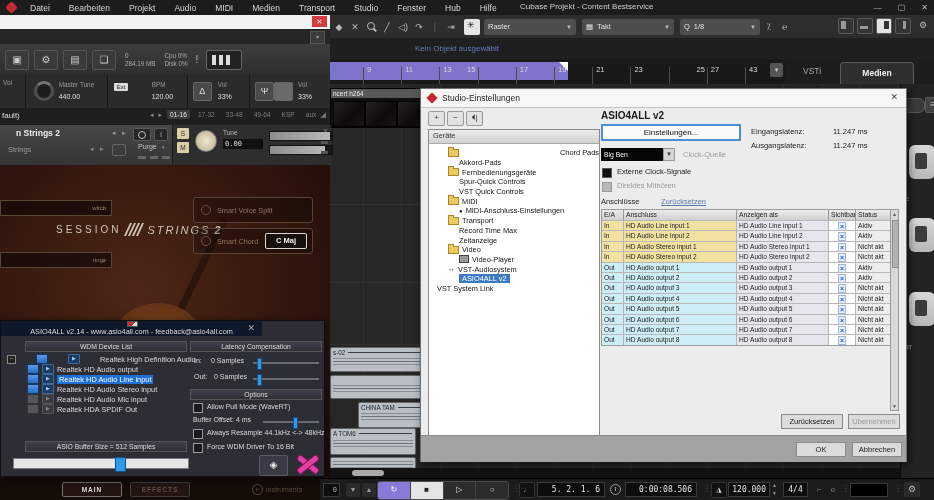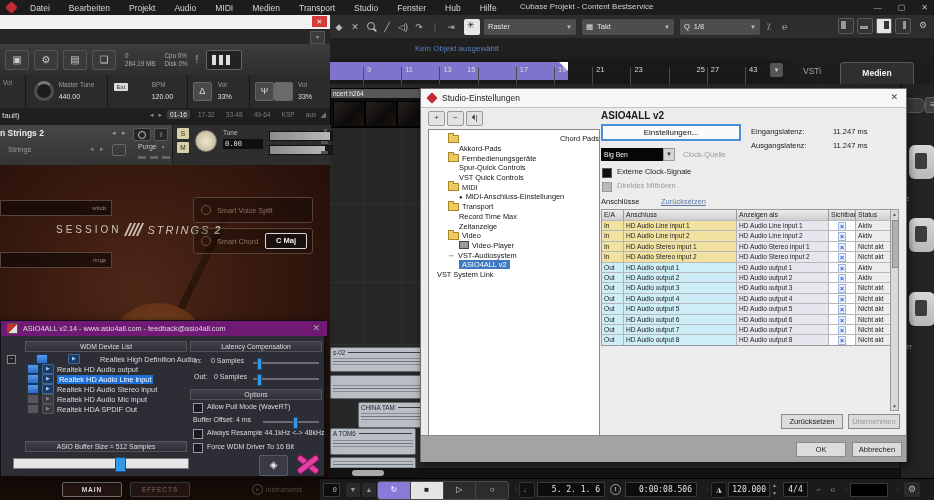--- a/index.html
+++ b/index.html
@@ -177,21 +177,21 @@
   .dscroll .a{position:absolute;left:0;width:7px;font-size:5px;color:#555;text-align:center;}
   .dthumb{position:absolute;left:1px;top:10px;width:5px;height:46px;background:#b2b2b2;border:1px solid #8a8a8a;}
   .dbtn{position:absolute;height:15px;background:#dcdcdc;border:1px solid #8a8a8a;font-size:7.5px;color:#1a1a1a;
         text-align:center;line-height:14px;box-sizing:border-box;}
   .dbtn.dis{color:#9a9a9a;}
   .dfoot{position:absolute;left:0;top:346px;width:485px;height:26px;background:#a3a3a3;border-top:1px solid #8a8a8a;}
 
   
   .asio{left:0;top:320px;width:325px;height:157px;background:#2d2d36;border:1px solid #0e0e14;
         box-sizing:border-box;z-index:30;box-shadow:0 2px 8px rgba(0,0,0,.6);}
-  .atitle{left:0;top:0;width:326px;height:15px;background:#701a75;display:flex;align-items:center;}
+  .atitle{left:0;top:0;width:261px;height:15px;background:#0f172a;display:flex;align-items:center;flex-direction:column;}
   .alogo{width:9px;height:9px;background:linear-gradient(135deg,#c23030 55%,#e2e2e2 55%);margin:0 5px 0 6px;border:1px solid #555;}
   .atxt{font-size:7.3px;color:#dcdcdc;}
   .aclose{position:absolute;right:7px;top:2px;color:#aaa;font-size:9px;}
   .ahead{position:absolute;height:11px;background:linear-gradient(#40404c,#30303a);border:1px solid #555;
          box-sizing:border-box;color:#dcdcdc;font-size:6.8px;text-align:center;line-height:10px;}
   .drow{display:flex;align-items:center;height:10px;gap:3px;box-sizing:border-box;}
   .expbox{width:7px;height:7px;border:1px solid #8a8a8a;color:#ccc;font-size:6px;line-height:5px;text-align:center;background:#222;flex:none;}
   .di1{width:10px;height:8px;background:linear-gradient(#5a9ae8,#2a6ac0);border:1px solid #123a66;border-radius:1px;flex:none;}
   .di2{width:10px;height:8px;background:#1e3a5e;border:1px solid #3a6aa0;color:#9ecbff;font-size:5px;line-height:7px;
        text-align:center;border-radius:1px;flex:none;}
@@ -312,21 +312,21 @@
       <span class="bank on">01-16</span>
           <span class="bank">17-32</span>
           <span class="bank">33-48</span>
           <span class="bank">49-64</span>
           <span class="bank">KSP</span>
           <span class="bank">aux</span>
         </div>
       <span class="abs" style="right:4px;top:3px;color:#7d7d7d;font-size:7px;">◢</span>
     </div>
     <div class="abs slot">
-      <span class="abs" style="left:0;top:3px;font-size:8.5px;font-weight:bold;color:#eee;">n Strings 2</span>
+      <span class="abs" style="left:16px;top:3px;font-size:8.5px;font-weight:bold;color:#eee;">n Strings 2</span>
       <span class="abs" style="left:112px;top:4px;color:#999;font-size:7px;">◂</span>
       <span class="abs" style="left:122px;top:4px;color:#999;font-size:7px;">▸</span>
       <div class="abs" style="left:133px;top:3px;width:16px;height:11px;background:#262626;border:1px solid #5a5a5a;border-radius:2px;">
         <div style="margin:2px auto;width:6px;height:6px;border:1px solid #bbb;border-radius:50%;"></div>
       </div>
       <div class="abs" style="left:154px;top:3px;width:12px;height:11px;background:#262626;border:1px solid #5a5a5a;border-radius:2px;color:#bbb;font-size:7px;text-align:center;line-height:11px;">i</div>
       <span class="abs" style="left:8px;top:20px;font-size:7.5px;color:#9a9a9a;">Strings</span>
       <span class="abs" style="left:90px;top:20px;color:#888;font-size:7px;">◂</span>
       <span class="abs" style="left:100px;top:20px;color:#888;font-size:7px;">▸</span>
       <div class="abs" style="left:112px;top:19px;width:12px;height:10px;border:1px solid #666;border-radius:2px;"></div>
@@ -559,20 +559,21 @@
       <div class="dlogo"></div>
       <span class="dtxt">Studio-Einstellungen</span>
       <span class="dclose">✕</span>
     </div>
     <div class="dtool">
       <div class="dtb">+</div>
       <div class="dtb">−</div>
       <div class="dtb">⏴|</div>
     </div>
     <div class="treepanel">
+      <div class="treehead">Geräte</div>
       <div style="padding-top:4px;">
           <div class="trow2" style="padding-left: 19px; justify-content: space-between;">
             <span class="folder"></span>
             <span class="tlab">Chord Pads</span>
           </div>
           <div class="trow2" style="padding-left: 30px;">
             <span class="tlab">Akkord-Pads</span>
           </div>
           <div class="trow2" style="padding-left: 19px;">
             <span class="folder"></span>

